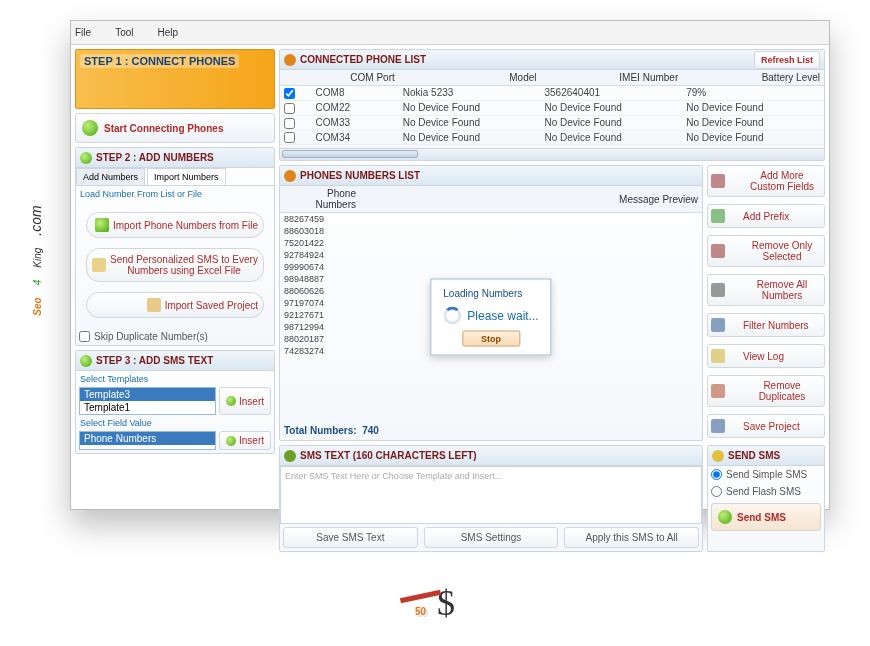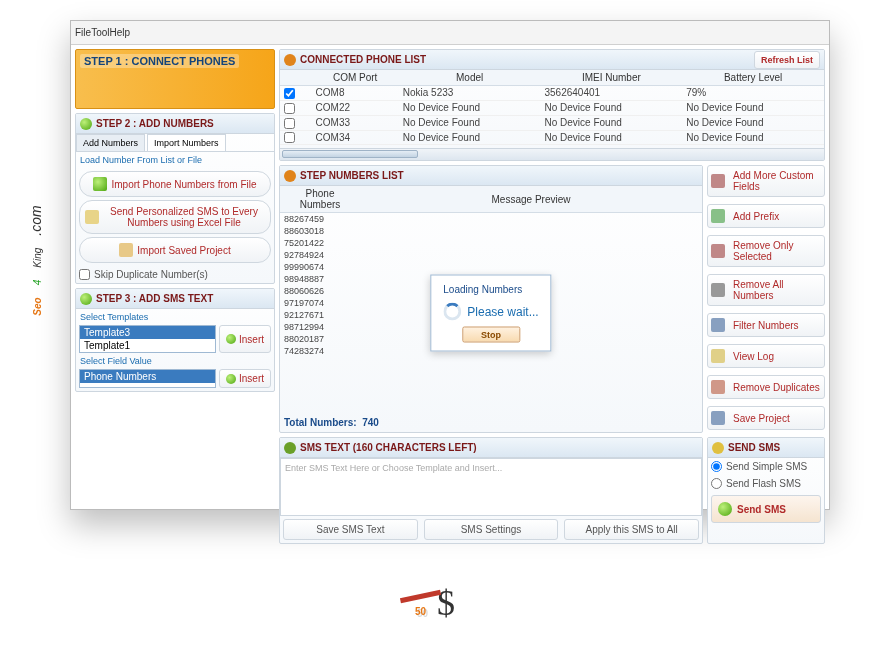--- a/index.html
+++ b/index.html
@@ -9,55 +9,55 @@
 .brand .seo{color:#e67817;font-weight:bold}
 .brand .four{color:#1a9e1a;margin:0 6px}
 .brand .king{color:#333}
 .brand .com{color:#333;font-size:14px;margin-left:6px}
 .shot{position:absolute;left:70px;top:20px;width:760px;height:490px;border:1px solid #bbb;box-shadow:0 15px 30px rgba(0,0,0,.25),0 0 0 8px #fff;background:#fff}
 .chrome{height:22px;background:linear-gradient(#fdfdfd,#e5eef7);border-bottom:1px solid #9fb3c7;display:flex;align-items:center;padding:0 4px}
 .chrome .ico{width:12px;height:12px;background:#e0841b;margin-right:4px;border-radius:1px}
 .chrome .title{color:#333;font-size:10px;flex:1}
 .chrome .wbtn{width:26px;height:14px;margin-left:2px;background:linear-gradient(#f0f6fc,#c9dbed);border:1px solid #7a97b4;border-radius:2px}
 .chrome .close{background:linear-gradient(#f08b82,#d0362c);border-color:#a8231b;width:40px;display:flex;align-items:center;justify-content:center;color:#fff;font-weight:bold}
-.menu{height:24px;background:#f4f4f4;border-bottom:1px solid #d0d0d0;display:flex;align-items:center;padding:0 4px;gap:0;color:#333}
+.menu{height:24px;background:#f4f4f4;border-bottom:1px solid #d0d0d0;display:flex;align-items:center;padding:0 4px;gap:24px;color:#333}
 .app{display:flex;gap:4px;padding:4px;background:#fff;height:calc(100% - 40px)}
 .col{display:flex;flex-direction:column;gap:4px}
 .left{width:200px}
 .mid{flex:1}
 .panel{border:1px solid #cdd6df;background:linear-gradient(#fff,#f5f8fb);border-radius:2px}
 .phead{height:20px;background:linear-gradient(#f0f6fb,#dbe7f2);border-bottom:1px solid #cdd6df;display:flex;align-items:center;padding:0 4px;font-weight:bold;color:#7a1818;font-size:10px;gap:4px}
 .phead .pi{width:12px;height:12px;border-radius:50%;background:radial-gradient(circle at 35% 35%,#bdf07a,#4ba50e)}
 .banner{height:60px;background:linear-gradient(90deg,#f8be4d,#f6a519);border-radius:2px;border:1px solid #d89015;padding:4px;position:relative}
 .banner .hd{color:#14447a;font-weight:bold;font-size:11px;background:rgba(255,255,255,.3);padding:1px 4px;display:inline-block;border-radius:2px}
 .bigbtn{border:1px solid #cfd7df;background:linear-gradient(#fff,#edf1f5);border-radius:3px;padding:6px;display:flex;align-items:center;gap:6px;color:#b02a2a;font-weight:bold;font-size:10px;cursor:pointer}
 .bigbtn .bi{width:16px;height:16px;border-radius:50%;background:radial-gradient(circle at 35% 35%,#bdf07a,#4ba50e);flex-shrink:0}
 .tabs{display:flex;border-bottom:1px solid #cdd6df}
 .tab{padding:3px 6px;font-size:9px;border:1px solid #cdd6df;border-bottom:none;background:#e8eef4;margin-right:2px;cursor:pointer}
 .tab.active{background:#fff}
 .lblue{color:#1a6caf;font-size:9px;padding:3px 4px}
-.mbtn{border:1px solid #cfd7df;background:linear-gradient(#fff,#f0f3f6);border-radius:13px;padding:5px;display:flex;align-items:center;justify-content:center;gap:4px;color:#b02a2a;font-size:9px;text-align:center;cursor:pointer;margin:3px}
+.mbtn{border:1px solid #cfd7df;background:linear-gradient(#fff,#f0f3f6);border-radius:13px;padding:5px;display:flex;align-items:center;justify-content:flex-end;gap:4px;color:#b02a2a;font-size:9px;text-align:center;cursor:pointer;margin:10px}
 .mbtn .mi{width:14px;height:14px;flex-shrink:0;border-radius:2px}
 .chk{display:flex;align-items:flex-end;gap:4px;padding:3px;font-size:9px;color:#555}
 .chk input{width:11px;height:11px}
 .refresh{border:1px solid #cfd7df;background:linear-gradient(#fff,#f0f3f6);border-radius:3px;padding:3px 6px;color:#b02a2a;font-size:9px;cursor:pointer;white-space:nowrap}
 .tbl{width:100%;border-collapse:collapse;font-size:9px;color:#444}
-.tbl th{text-align:center;padding:2px 4px;background:#f2f6fa;border-bottom:1px solid #d4dde6;font-weight:normal;color:#333}
+.tbl th{text-align:right;padding:2px 4px;background:#f2f6fa;border-bottom:1px solid #d4dde6;font-weight:normal;color:#333}
 .tbl td{padding:1px 4px;border-bottom:1px solid #f0f0f0}
 .tbl input[type=checkbox]{width:11px;height:11px;vertical-align:middle}
 .scroll{overflow:hidden}
 .hbar{height:12px;background:linear-gradient(#f0f4f8,#dde6ef);border-top:1px solid #cdd6df;position:relative}
 .hbar .th{width:25%;height:8px;background:linear-gradient(#e5edf5,#c4d4e3);border:1px solid #9fb3c7;position:absolute;left:2px;top:1px;border-radius:2px}
 .numcol{width:80px;font-size:9px;color:#444;padding:1px 4px}
 .loading{position:absolute;left:50%;top:50%;transform:translate(-50%,-50%);border:1px solid #9fb9d3;background:#fff;padding:8px 12px;box-shadow:0 2px 8px rgba(0,0,0,.2);text-align:center}
 .loading .lt{color:#1a4b8a;font-weight:normal;font-size:10px;margin-bottom:8px;display:flex;align-items:flex-end;gap:6px}
 .spinner{width:18px;height:18px;border:3px solid #dbe6f0;border-top-color:#3a7bbf;border-radius:50%}
 .stop{border:1px solid #c96;background:linear-gradient(#fff1e0,#f8dbb0);padding:2px 18px;color:#8a4a00;font-size:9px;font-weight:bold;border-radius:2px;cursor:pointer}
 .total{color:#1a4b8a;font-weight:bold;font-size:10px;padding:4px}
-.rbtn{border:1px solid #cfd7df;background:linear-gradient(#fff,#f0f3f6);border-radius:3px;padding:4px 3px;display:flex;align-items:center;gap:8px;color:#b02a2a;font-size:8px;cursor:pointer;margin-bottom:3px;text-align:left}
+.rbtn{border:1px solid #cfd7df;background:linear-gradient(#fff,#f0f3f6);border-radius:3px;padding:4px 3px;display:flex;align-items:center;gap:18px;color:#b02a2a;font-size:8px;cursor:pointer;margin-bottom:3px;text-align:center}
 .rbtn .ri{width:14px;height:14px;flex-shrink:0;background:#d0d0d0;border-radius:2px}
 .selbox{border:1px solid #9fb9d3;background:#fff;font-size:9px}
 .selbox .opt{padding:1px 4px}
 .selbox .sel{background:#3a7bbf;color:#fff}
 .insert{border:1px solid #cfd7df;background:linear-gradient(#fff,#f0f3f6);border-radius:3px;padding:3px 6px;color:#b02a2a;font-size:9px;cursor:pointer;display:flex;align-items:center;gap:3px}
 .insert .ii{width:10px;height:10px;background:radial-gradient(circle at 35% 35%,#bdf07a,#4ba50e);border-radius:50%}
 .bottombar{display:flex;gap:6px;padding:3px}
 .bbtn{flex:1;border:1px solid #cfd7df;background:linear-gradient(#fff,#f0f3f6);border-radius:3px;padding:4px;font-size:9px;color:#555;display:flex;align-items:center;justify-content:center;gap:4px;cursor:pointer}
 .smsbox{border:1px solid #cdd6df;background:#fff;min-height:58px;padding:4px;color:#aaa;font-size:9px}
 .radio{display:flex;align-items:center;gap:4px;padding:3px;font-size:9px;color:#555}
@@ -87,20 +87,24 @@
     <span>Tool</span>
     <span>Help</span>
   </div>
 
   <div class="app">
 
     <div class="col left">
       <div class="banner">
         <span class="hd">STEP 1 : CONNECT PHONES</span>
       </div>
+      <div class="bigbtn">
+        <div class="bi"></div>
+        <span>Start Connecting Phones</span>
+      </div>
 
       <div class="panel">
         <div class="phead">
             <div class="pi"></div>
             <span>STEP 2 : ADD NUMBERS</span>
           </div>
         <div class="tabs">
           <div class="tab">Add Numbers</div>
           <div class="tab active">Import Numbers</div>
         </div>
@@ -204,21 +208,21 @@
         </div>
         <div class="hbar">
             <div class="th"></div>
           </div>
       </div>
 
       <div style="display:flex;gap:4px;flex:1">
         <div class="panel" style="flex:1;position:relative;display:flex;flex-direction:column">
           <div class="phead">
               <div class="pi" style="background:#e0841b"></div>
-              <span>STEP NUMBERS LIST</span>
+              <span>PHONES NUMBERS LIST</span>
             </div>
           <table class="tbl">
               <tbody>
                 <tr>
                   <th style="width:80px">Phone Numbers</th>
                   <th>Message Preview</th>
                 </tr>
               </tbody>
             </table>
           <div style="flex:1;overflow:hidden;position:relative">

